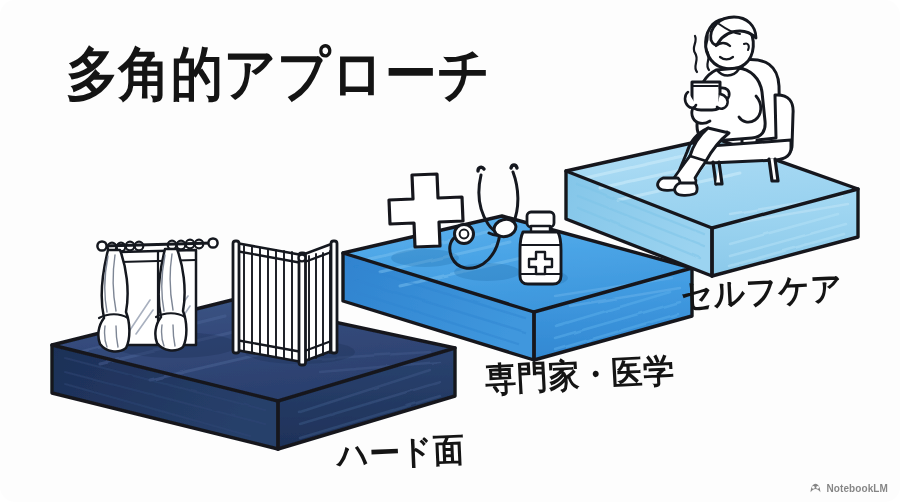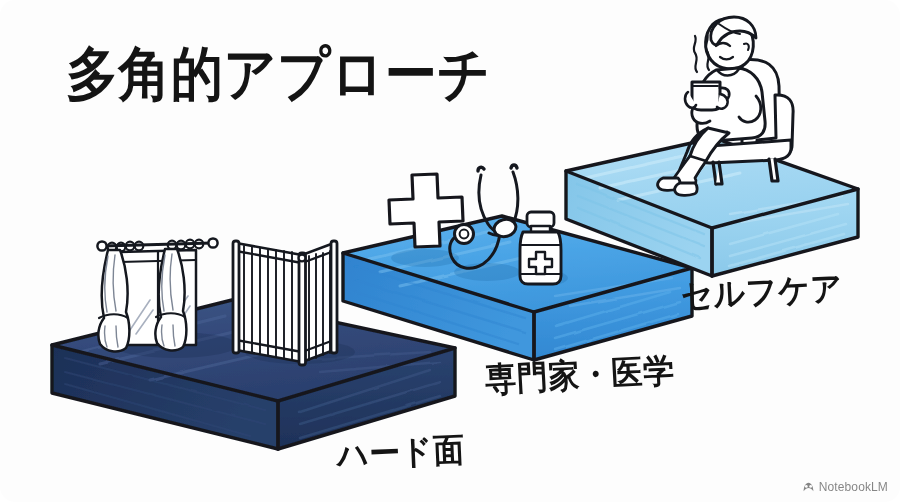--- a/index.html
+++ b/index.html
@@ -64,22 +64,22 @@
     position: absolute;
     right: 12px;
     bottom: 8px;
     display: flex;
     align-items: center;
     gap: 4px;
     opacity: 0.62;
   }
   #watermark .wm-label {
     font-family: "Liberation Sans", sans-serif;
-    font-size: 12px;
-    font-weight: 400;
+    font-size: 10px;
+    font-weight: 700;
     color: #3c3c3c;
     letter-spacing: 0.01em;
   }
 </style>
 </head>
 <body>
 
 <div id="canvas" style="background: rgb(253, 253, 253);">
 
   <svg id="scene" viewBox="0 0 900 502">

